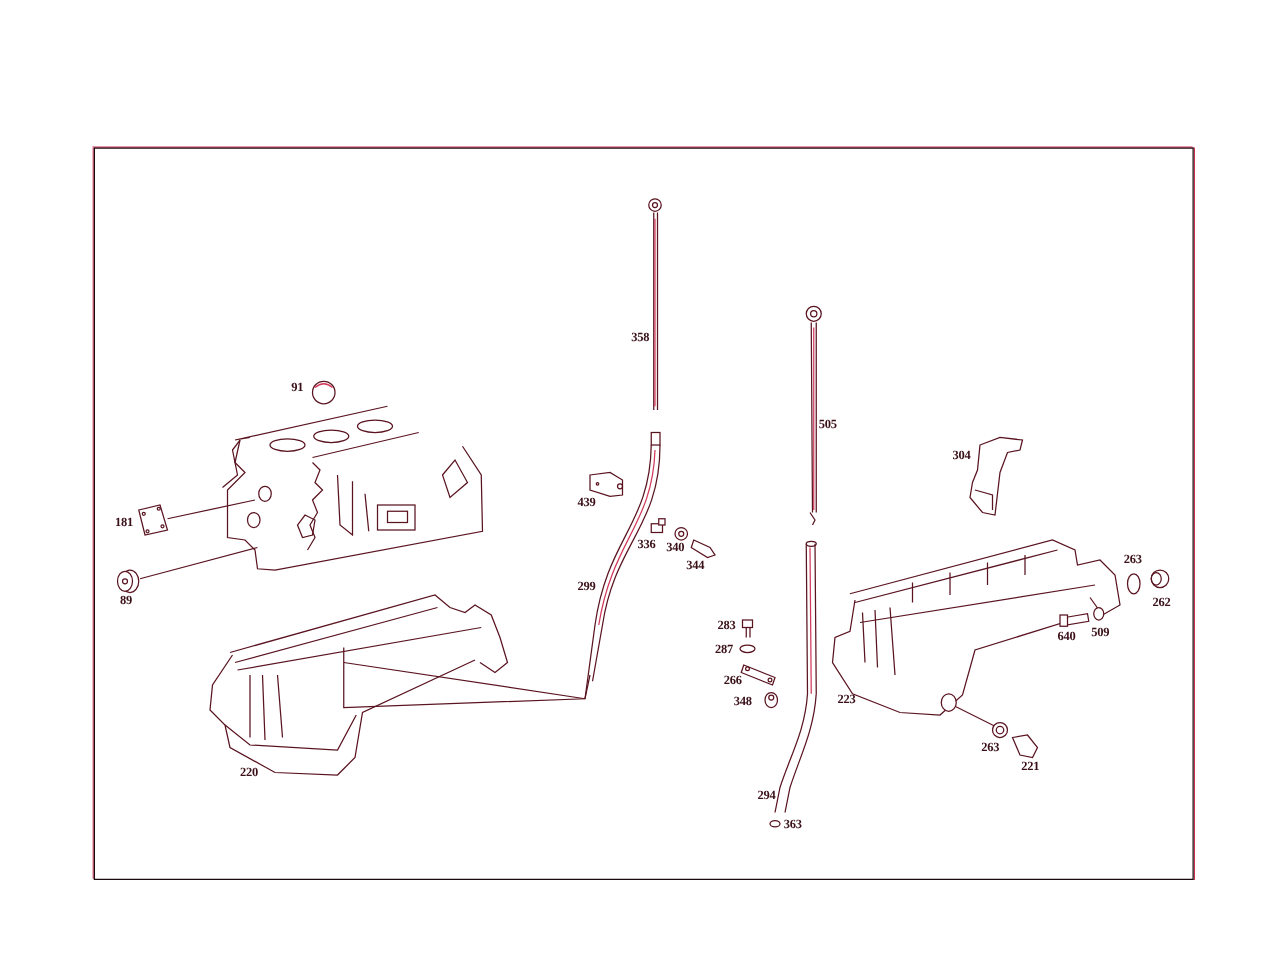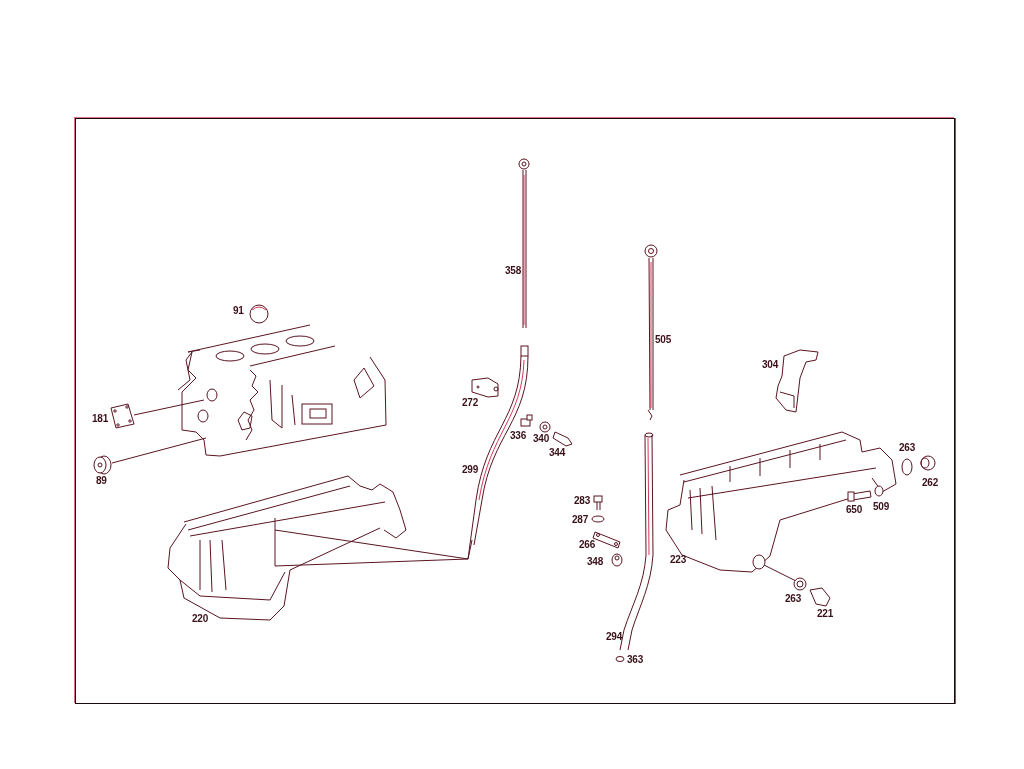--- a/index.html
+++ b/index.html
@@ -2,21 +2,21 @@
 <html><head>
 <meta charset="utf-8">
 <style>
   html, body { margin:0; padding:0; background:#ffffff; }
   body { width:1024px; height:769px; position:relative; overflow:hidden;
          font-family:"Liberation Sans", sans-serif; }
   .frame { position:absolute; left:75px; top:118px; width:880px; height:586px;
            border:1px solid #1a0a0e; box-shadow: -1px -1px 0 #e0708a, 1px 0 0 #d0304f; box-sizing:border-box; }
   svg.diagram { position:absolute; left:0; top:0; width:1024px; height:769px; }
   .lbl { position:absolute; font-size:10px; font-weight:bold; color:#3a1018;
-         letter-spacing:-0.2px; line-height:10px; white-space:nowrap; }
+         letter-spacing:-0.2px; line-height:10px; white-space:nowrap;font-family:Liberation Serif, serif; }
   .ln { fill:none; stroke:#5a1420; stroke-width:1; }
   .lr { fill:none; stroke:#d23a5c; stroke-width:1; }
   .fl { fill:#fff; stroke:#5a1420; stroke-width:1; }
 </style>
 </head>
 <body>
 
 <div class="frame"></div>
 
 <svg class="diagram" viewBox="0 0 1024 769">
@@ -170,32 +170,32 @@
   <g>
       <path class="fl" d="M810 590 L822 588 L830 598 L826 606 L816 604 Z"></path>
     </g>
 </svg>
 
 <div class="lbl" style="left:233px;top:306px">91</div>
 <div class="lbl" style="left:92px;top:414px">181</div>
 <div class="lbl" style="left:96px;top:476px">89</div>
 <div class="lbl" style="left:192px;top:614px">220</div>
 <div class="lbl" style="left:505px;top:266px">358</div>
-<div class="lbl" style="left:462px;top:398px">272</div>
+<div class="lbl" style="left:462px;top:398px">439</div>
 <div class="lbl" style="left:462px;top:465px">299</div>
 <div class="lbl" style="left:510px;top:431px">336</div>
 <div class="lbl" style="left:533px;top:434px">340</div>
 <div class="lbl" style="left:549px;top:448px">344</div>
 <div class="lbl" style="left:655px;top:335px">505</div>
 <div class="lbl" style="left:574px;top:496px">283</div>
 <div class="lbl" style="left:572px;top:515px">287</div>
 <div class="lbl" style="left:579px;top:540px">266</div>
 <div class="lbl" style="left:587px;top:557px">348</div>
 <div class="lbl" style="left:606px;top:632px">294</div>
 <div class="lbl" style="left:627px;top:655px">363</div>
 <div class="lbl" style="left:670px;top:555px">223</div>
 <div class="lbl" style="left:762px;top:360px">304</div>
 <div class="lbl" style="left:899px;top:443px">263</div>
 <div class="lbl" style="left:922px;top:478px">262</div>
-<div class="lbl" style="left:846px;top:505px">650</div>
+<div class="lbl" style="left:846px;top:505px">640</div>
 <div class="lbl" style="left:873px;top:502px">509</div>
 <div class="lbl" style="left:785px;top:594px">263</div>
 <div class="lbl" style="left:817px;top:609px">221</div>
 
 </body></html>

